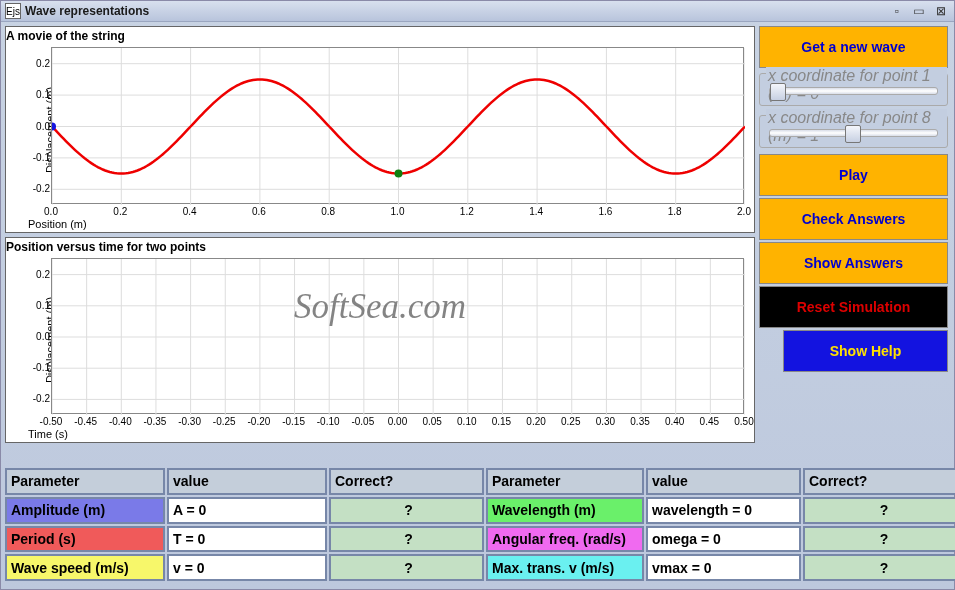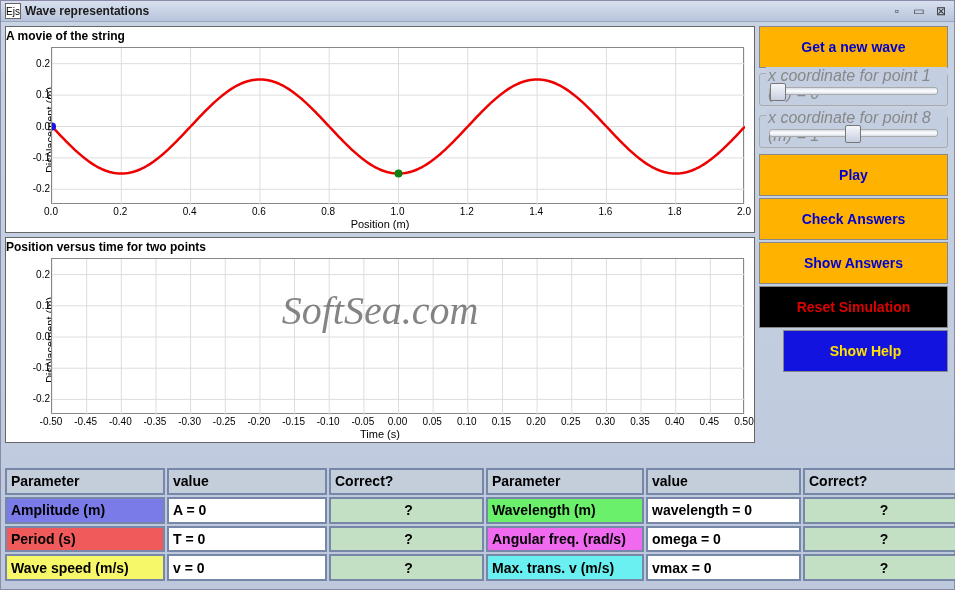--- a/index.html
+++ b/index.html
@@ -93,42 +93,43 @@
   .ylabel {
     position: absolute;
     left: 1px;
     top: 50%;
     transform: translateY(-50%) rotate(-90deg);
     transform-origin: center;
     font-size: 11px;
     white-space: nowrap;
   }
   .xlabel {
-    text-align:center;
+    text-align:left;
     font-size: 11px;
     margin-top:-1px;
+    margin-left:22px;
   }
   .plot-area {
     position: absolute;
     left: 45px;
     right: 10px;
     top: 20px;
     bottom: 28px;
     border: 1px solid #888;
     background:#fff;
   }
   .watermark {
     position: absolute;
     top: 265px;
     left: 0;
     right: 0;
     text-align:center;
     font-family: 'Times New Roman', serif;
     font-style: italic;
-    font-size: 40px;
+    font-size: 35px;
     color: rgba(50,50,50,0.6);
     pointer-events: none;
     z-index: 50;
     text-shadow: 1px 1px 2px rgba(255,255,255,0.6);
   }
   .ytick {
     position:absolute;
     left: 22px;
     width: 22px;
     text-align: right;

